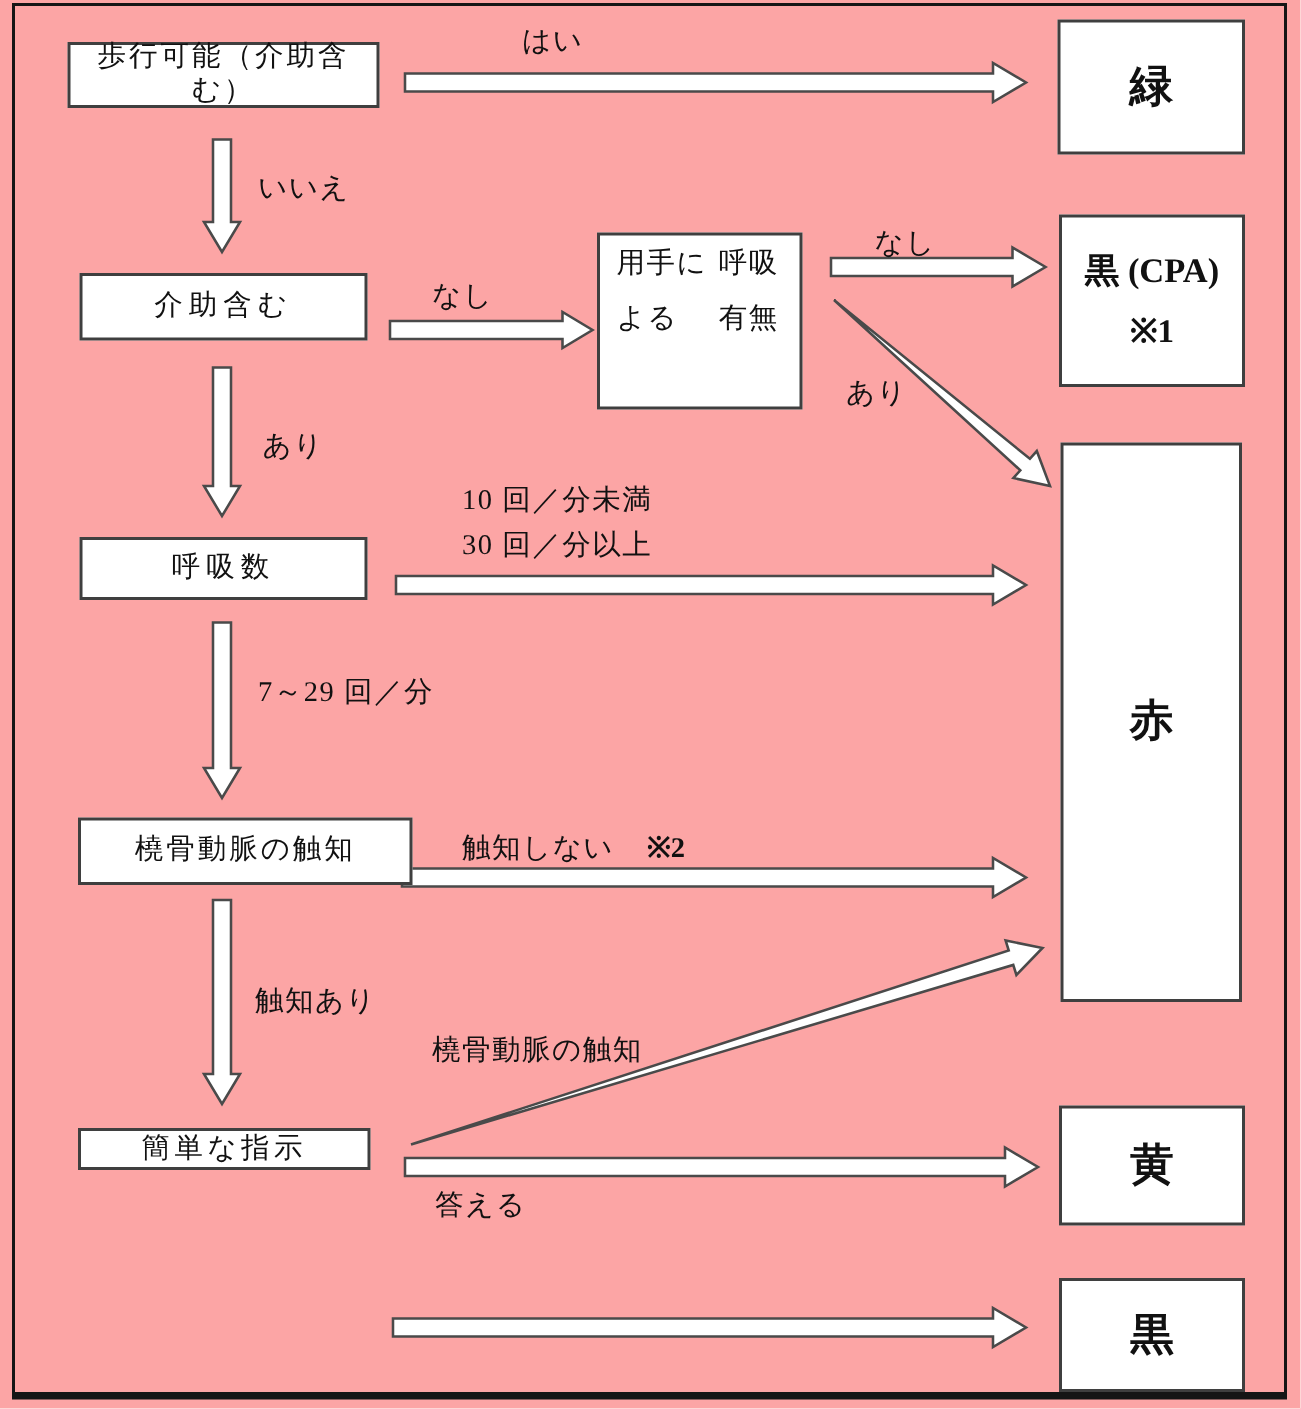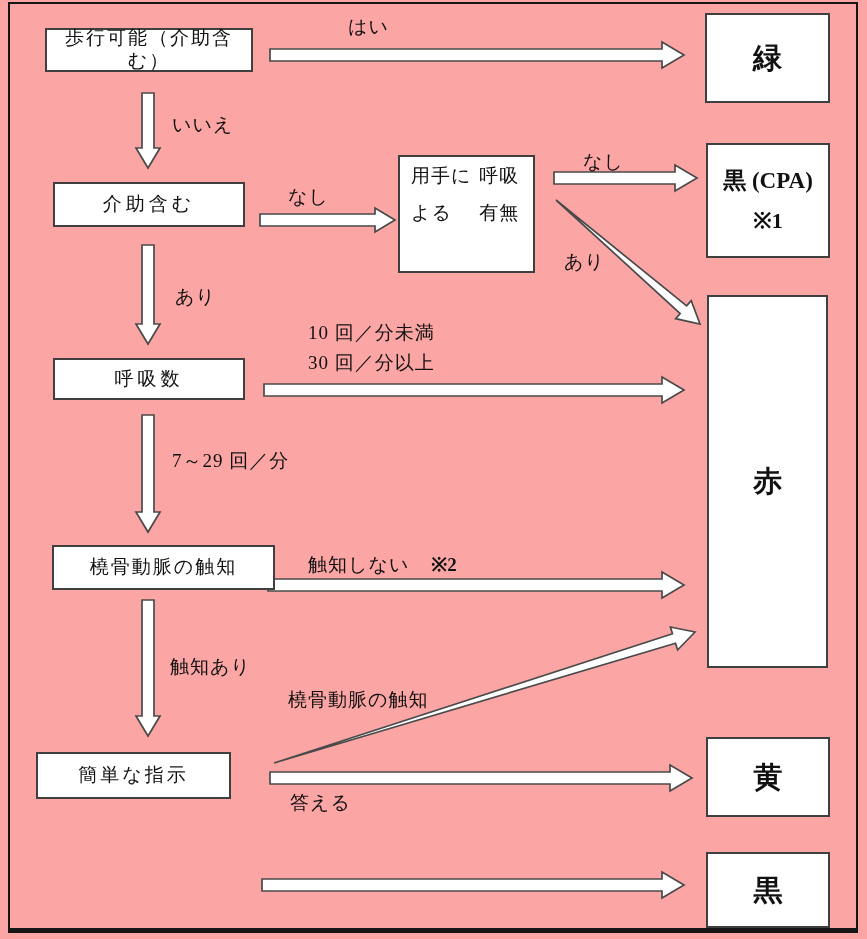--- a/index.html
+++ b/index.html
@@ -10,21 +10,21 @@
   .arrows{position:absolute;left:0;top:0;width:867px;height:939px;}
   .arrows path{fill:#ffffff;stroke:#4a4a4a;stroke-width:1.7px;}
   .box{position:absolute;box-sizing:border-box;border:2px solid #3f3f3f;background:#fff;
        display:flex;align-items:center;justify-content:center;text-align:center;
        font-size:19px;letter-spacing:2px;line-height:1.2;}
   .label{position:absolute;font-size:19px;white-space:nowrap;letter-spacing:1px;}
   .b-walk{left:45px;top:28px;width:208px;height:44px;}
   .b-breath{left:53px;top:182px;width:192px;height:45px;letter-spacing:4px;}
   .b-rate{left:53px;top:358px;width:192px;height:42px;letter-spacing:4px;}
   .b-radial{left:52px;top:545px;width:223px;height:45px;}
-  .b-command{left:36px;top:752px;width:195px;height:47px;letter-spacing:3px;text-align:right;}
+  .b-command{left:52px;top:752px;width:195px;height:28px;letter-spacing:3px;text-align:right;}
   .b-death{left:52px;top:865px;width:193px;height:47px;letter-spacing:2px;}
   .b-airway{left:398px;top:155px;width:137px;height:118px;flex-direction:row;
             align-items:flex-start;justify-content:center;padding-left:11px;
             letter-spacing:1px;text-align:left;}
   .b-airway div{line-height:37px;}
   .b-green{left:705px;top:13px;width:125px;height:90px;}
   .b-blackcpa{left:706px;top:143px;width:124px;height:115px;flex-direction:column;
               justify-content:center;gap:13px;font-weight:bold;letter-spacing:0;}
   .cpa-line1{font-size:23px;}
   .cpa-line2{font-size:22px;}

